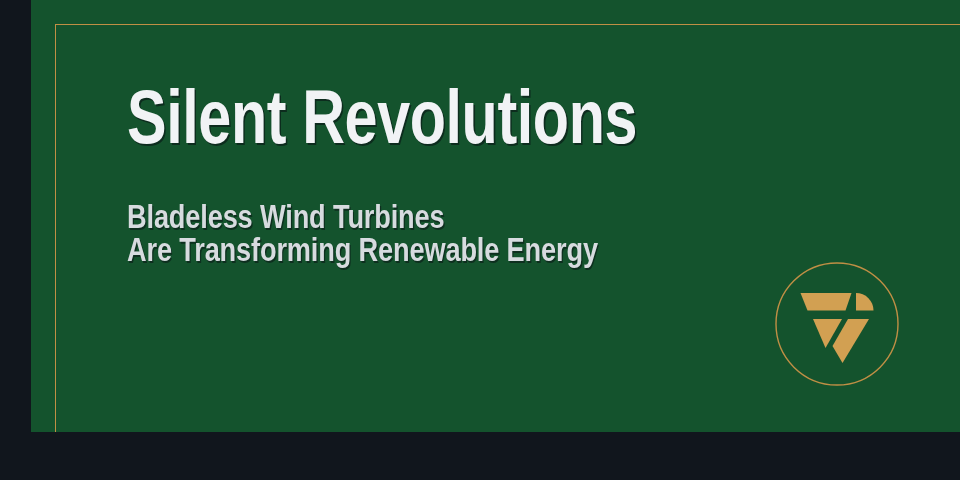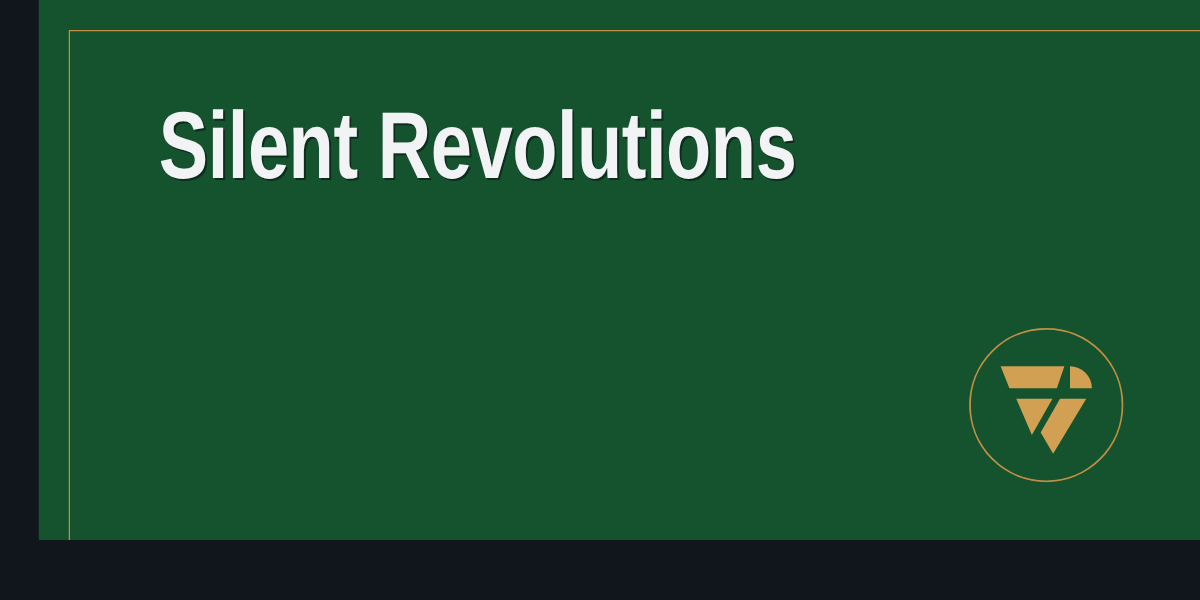--- a/index.html
+++ b/index.html
@@ -76,20 +76,24 @@
 <body>
 
 <div id="slide">
 
   <div id="frame"></div>
 
   <div id="text-block">
     <div id="title">Silent Revolutions</div>
   </div>
 
+  <div id="subtitle">
+    <div class="sub-line">Bladeless Wind Turbines</div>
+    <div class="sub-line">Are Transforming Renewable Energy</div>
+  </div>
 
   <div id="logo">
     <svg width="124" height="124" viewBox="0 0 124 124">
       <circle cx="62" cy="62" r="61" fill="none" stroke="#c08f45" stroke-width="1.4"></circle>
 
       <path d="M 25.5 31 L 76.5 31 L 70.5 48.5 L 32.5 48.5 Z" fill="#d2a052"></path>
 
       <path d="M 81 31 A 17.5 17.5 0 0 1 98.5 48.5 L 81 48.5 Z" fill="#d2a052"></path>
 
       <path d="M 38 57 L 67 57 L 50.5 86 Z" fill="#d2a052"></path>

